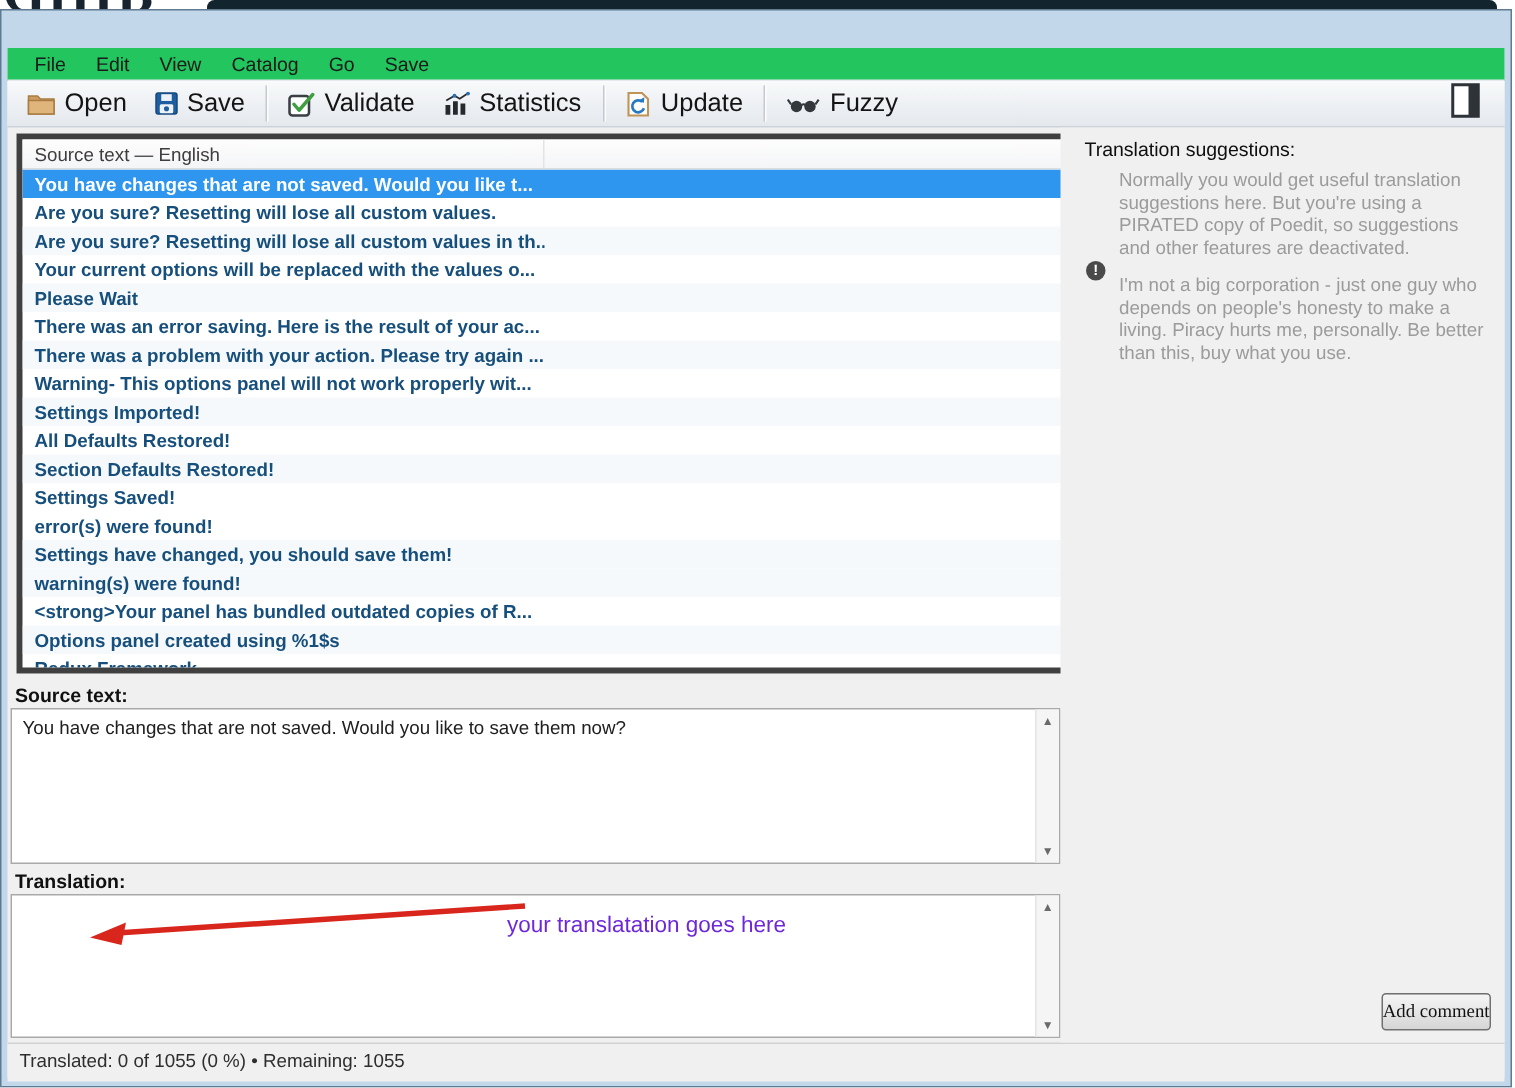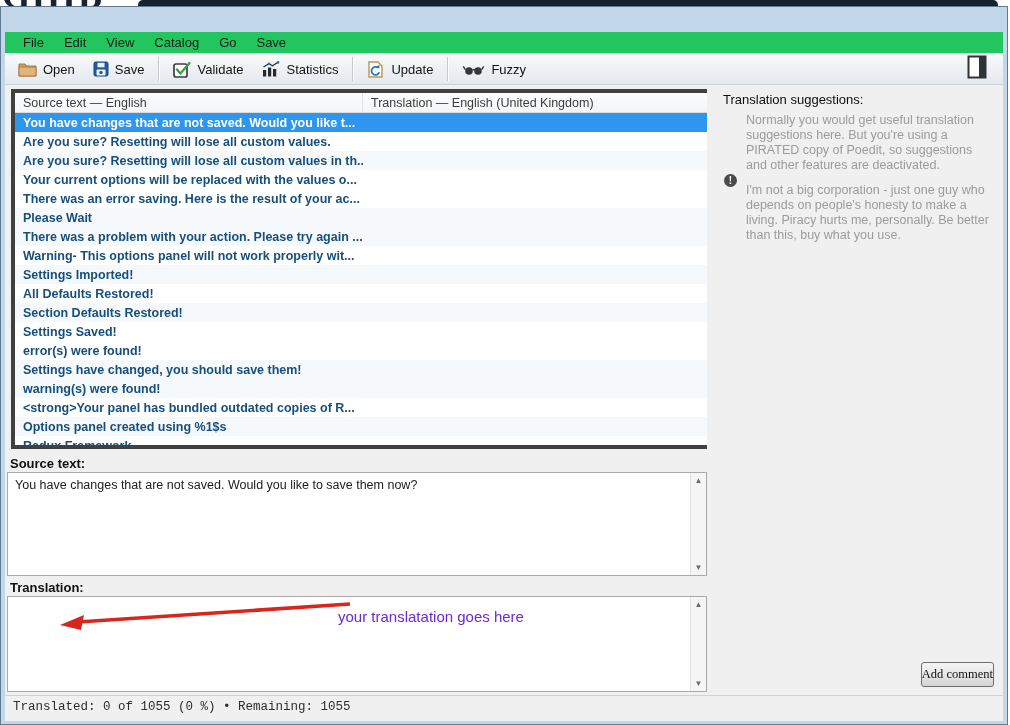--- a/index.html
+++ b/index.html
@@ -32,21 +32,21 @@
 
   .window-inner { position:absolute; left:4px; top:25px; width:998px; height:689px; background:#f0f0f0; }
 
   
   .menubar { height:22px; background:#22c55e; border-bottom:1px solid #e6eaef; display:flex; align-items:center; padding-left:8px; }
   .menu-item { font-size:13px; color:#1a1a1a; padding:2px 10px; }
 
   
   .toolbar { height:31px; background:linear-gradient(#f8fafb,#eaedf1 70%,#e5e9ee);
     border-bottom:1px solid #ccd2d9; display:flex; align-items:center; padding-left:4px; }
-  .tool-btn { display:flex; align-items:center; gap:6px; padding:3px 9px; font-size:13px; color:#141414; }
+  .tool-btn { display:flex; align-items:center; gap:6px; padding:3px 9px; font-size:17px; color:#141414; }
   .tool-icon { display:flex; align-items:center; }
   .tool-sep { width:1px; height:24px; background:#c3c9cf; margin:0 5px; box-shadow:1px 0 0 #fdfdfd; }
   .toggle-wrap { margin-left:auto; padding-right:16px; }
 
   
   .main { position:relative; height:610px; }
 
   
   .listview { position:absolute; left:6px; top:4px; width:820px; height:360px; background:#fff;
     border:4px solid #404040; }
@@ -92,21 +92,21 @@
   .sugg-title { position:absolute; left:16px; top:7px; font-size:13px; font-weight:normal; color:#0e0e0e; }
   .sugg-p { position:absolute; left:39px; width:246px; font-size:12.5px; line-height:15px; color:#9b9b9b; }
   .sugg-p1 { top:28px; }
   .sugg-p2 { top:98px; }
   .warn-icon { position:absolute; left:17px; top:89px; width:13px; height:13px; border-radius:50%;
     background:#4a4a4a; color:#fff; font-size:10px; font-weight:bold; text-align:center; line-height:13px; }
   .add-comment { position:absolute; right:9px; top:577px; padding:4px 0; font-size:12.5px; color:#111;
     background:linear-gradient(#f5f5f5,#e8e8e8 45%,#d5d5d5); border:1px solid #707070; border-radius:3px;font-family:Liberation Serif, serif; }
 
   
-  .statusbar { height:23px; background:#f0f0f0; border-top:1px solid #d2d2d2; display:flex; align-items:center; padding-left:8px;font-family:Liberation Mono, monospace; }
+  .statusbar { height:23px; background:#f0f0f0; border-top:1px solid #d2d2d2; display:flex; align-items:center; padding-left:8px; }
   .status-text { font-size:12.5px; color:#2e2e2e; }
 </style>
 </head>
 <body>
 
 <div class="bg-letters">GHIB</div>
 <div class="bg-bar"></div>
 
 <div class="window">
 
@@ -198,45 +198,44 @@
             </svg>
         </span>
       </div>
     </div>
 
     <div class="main">
 
       <div class="listview">
         <div class="list-header">
           <div class="hcell source">Source text — English</div>
-          <div class="hcell trans">Translation — English (United Kingdom)</div>
         </div>
         <div class="list-body">
             <div class="list-row selected">
               <span class="cell source">You have changes that are not saved. Would you like t...</span>
               <span class="cell trans"></span>
             </div>
             <div class="list-row">
               <span class="cell source">Are you sure? Resetting will lose all custom values.</span>
               <span class="cell trans"></span>
             </div>
             <div class="list-row alt">
               <span class="cell source">Are you sure? Resetting will lose all custom values in th...</span>
               <span class="cell trans"></span>
             </div>
             <div class="list-row">
               <span class="cell source">Your current options will be replaced with the values o...</span>
               <span class="cell trans"></span>
             </div>
+            <div class="list-row alt">
+              <span class="cell source">Please Wait</span>
+              <span class="cell trans"></span>
+            </div>
             <div class="list-row">
               <span class="cell source">There was an error saving. Here is the result of your ac...</span>
-              <span class="cell trans"></span>
-            </div>
-            <div class="list-row alt">
-              <span class="cell source">Please Wait</span>
               <span class="cell trans"></span>
             </div>
             <div class="list-row alt">
               <span class="cell source">There was a problem with your action. Please try again ...</span>
               <span class="cell trans"></span>
             </div>
             <div class="list-row">
               <span class="cell source">Warning- This options panel will not work properly wit...</span>
               <span class="cell trans"></span>
             </div>

